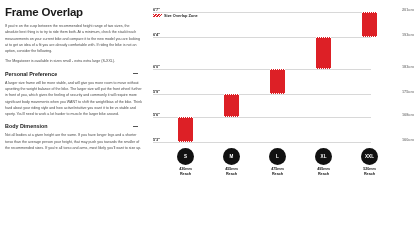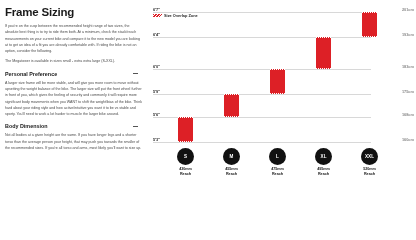--- a/index.html
+++ b/index.html
@@ -139,21 +139,21 @@
     color: #1a1a1a;
     line-height: 1.35;
   }
 </style>
 </head>
 <body>
 
 <div class="page">
 
   <div class="left">
-    <div class="h1">Frame Sizing</div>
+    <div class="h1">Frame Overlap</div>
     <div class="para">If you're on the cusp between the recommended height range of two sizes, the absolute best thing is to try to ride them both. At a minimum, check the stack/reach measurements on your current bike and compare it to the new model you are looking at to get an idea of a fit you are already comfortable with. If riding the bike is not an option, consider the following.</div>
     <div class="para">The Megatower is available in sizes small - extra extra large (S-XXL).</div>
 
     <div class="sec-head">
       <span class="sec-title">Personal Preference</span>
       <span class="minus"></span>
     </div>
     <div class="para">A larger size frame will be more stable, and will give you more room to move without upsetting the weight balance of the bike. The larger size will put the front wheel further in front of you, which gives the feeling of security and commonly it will require more significant body movements when you WANT to shift the weight/bias of the bike. Think hard about your riding style and how active/intuitive you want it to be vs stable and sporty. You'll need to work a lot harder to muscle the larger bike around.</div>
 
     <div class="sec-head">

